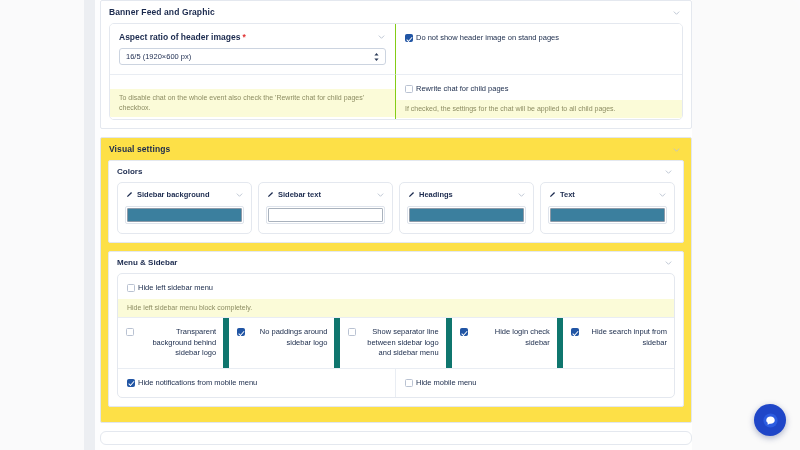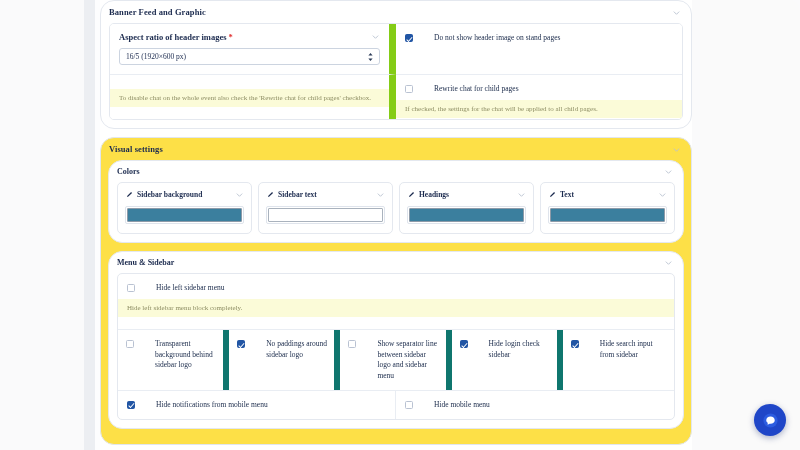--- a/index.html
+++ b/index.html
@@ -69,23 +69,22 @@
     left: 100px; top: 0;
     width: 592px;
     height: 450px;
     background: #ffffff;
   }
 
   
   .section {
     background: #ffffff;
     border: 1px solid #e4e8ef;
-    border-radius: 14px;
+    border-radius: 2px;
     margin: 0 0 8px 0;
-    font-family: Liberation Serif, serif;
   }
   .section.tinted {
     background: #fde047;
     border: 1px solid #e1e6ee;
   }
   .section-head {
     display: flex;
     align-items: center;
     justify-content: space-between;
     padding: 6px 10px 6px 8px;
@@ -116,21 +115,21 @@
   .grid2 {
     display: grid;
     grid-template-columns: 1fr 1fr;
     border: 1px solid #e4e8ef;
     border-radius: 5px;
     overflow: hidden;
     background: #ffffff;
   }
   .cell {
     background: #ffffff;
-    border-right: 7px solid #84cc16;
+    border-right: 1px solid #84cc16;
     border-bottom: 1px solid #e9edf3;
     padding: 8px 9px 0 9px;
     min-height: 44px;
     display: flex;
     flex-direction: column;
   }
   .cell:nth-child(2n) { border-right: none; }
   .cell.lastrow { border-bottom: none; }
   .cell.nopad { padding-bottom: 0; }
 
@@ -166,22 +165,23 @@
     transform: translateY(-50%);
     width: 7px; height: 10px;
     color: #2b3a57;
   }
   .select .spin svg { display: block; }
 
   
   .chk-row {
     display: flex;
     align-items: flex-start;
-    gap: 21px;
+    gap: 3px;
     padding: 1px 0 0 0;
+    text-align: right;
   }
   .box {
     width: 8px; height: 8px;
     flex: none;
     margin-top: 1px;
     border: 1px solid #b9c2d2;
     border-radius: 1.5px;
     background: #ffffff;
   }
   .box.on {
@@ -259,21 +259,21 @@
     border-radius: 1px;
   }
 
   
   .white-card {
     background: #ffffff;
     border: 1px solid #e4e8ef;
     border-radius: 5px;
     overflow: hidden;
   }
-  .wc-pad { padding: 8px 9px 12px 9px; }
+  .wc-pad { padding: 8px 9px 0 9px; }
 
   .grid5 {
     display: grid;
     grid-template-columns: repeat(5, 1fr);
     border-top: 1px solid #e9edf3;
   }
   .grid5 > div {
     padding: 8px 7px 9px 8px;
     border-right: 6px solid #0f766e;
     min-height: 46px;

